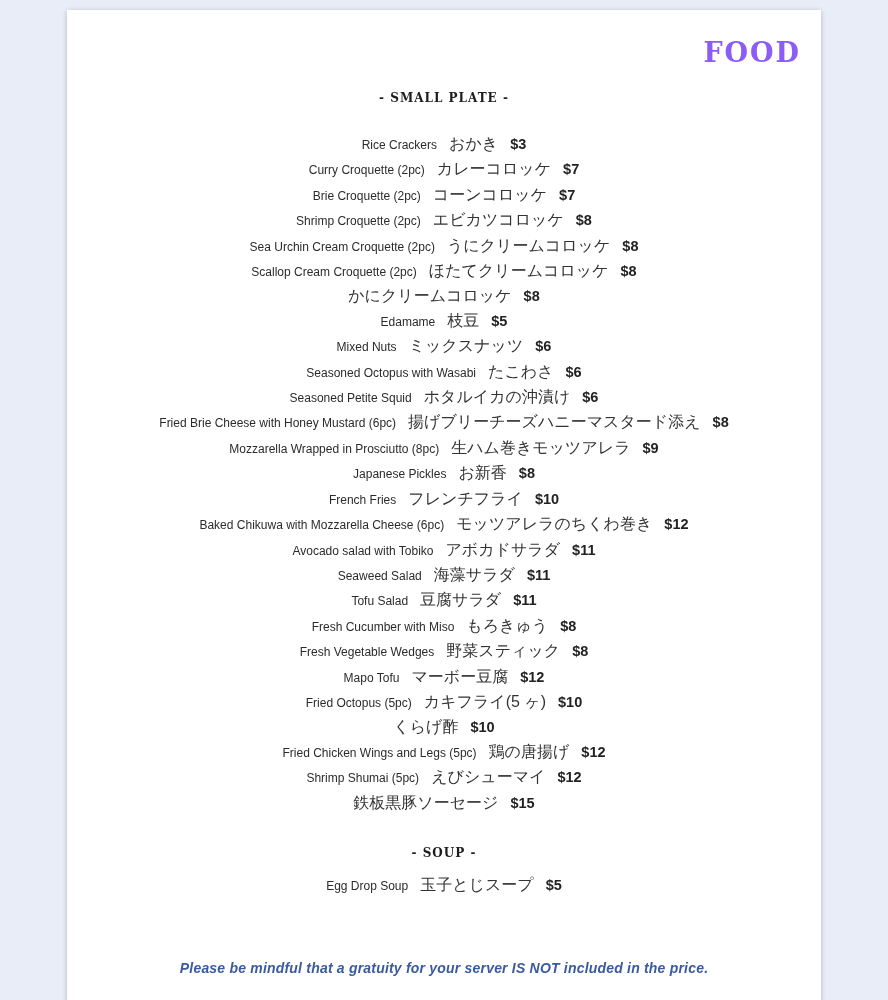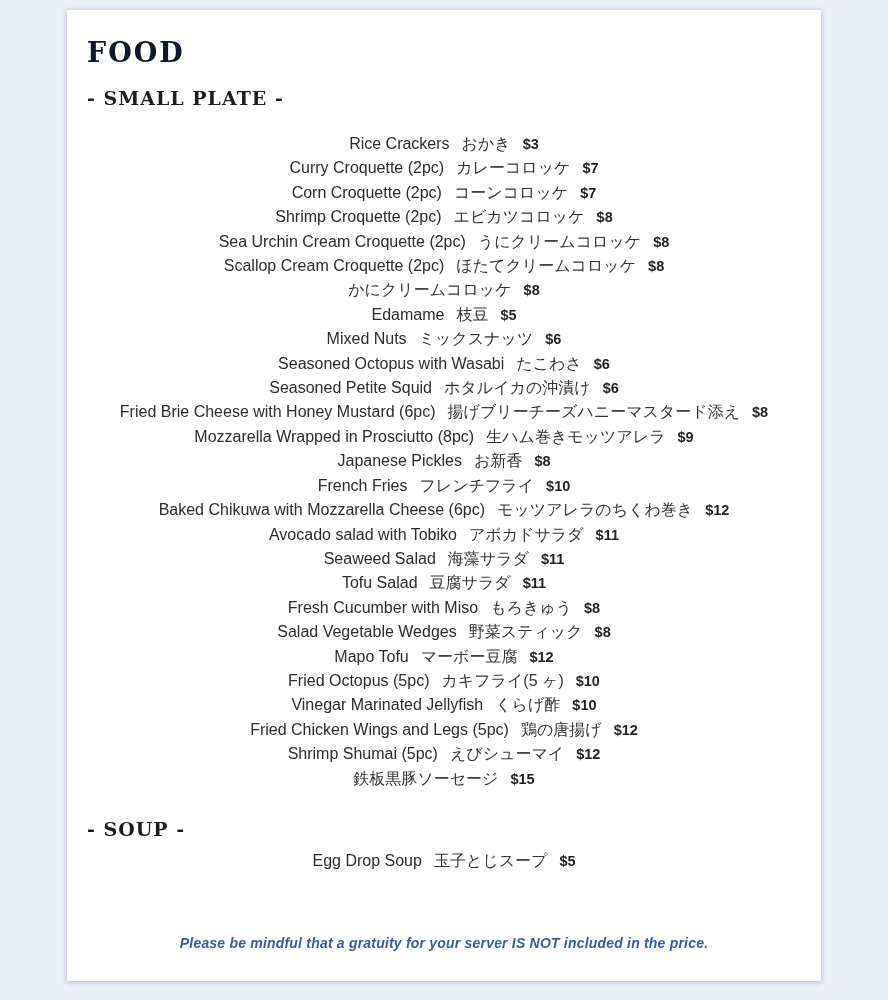--- a/index.html
+++ b/index.html
@@ -13,55 +13,55 @@
   .page {
     width: 754px;
     min-height: 969px;
     margin: 10px auto 21px;
     background: #ffffff;
     box-shadow: 0 1px 5px rgba(60, 64, 90, 0.30);
     padding: 26px 20px 30px;
   }
   .page-title {
     margin: 0;
-    text-align: left;
+    text-align: right;
     font-family: "DejaVu Serif", serif;
     font-weight: 700;
     font-size: 27px;
     line-height: 34px;
     letter-spacing: 2px;
-    color: #0f172a;
+    color: #8b5cf6;
   }
   .section-heading {
     margin: 0;
-    text-align: left;
+    text-align: center;
     font-family: "DejaVu Serif", serif;
     font-weight: 700;
-    font-size: 19px;
+    font-size: 12px;
     line-height: 20px;
     letter-spacing: 1px;
     color: #1d1d1d;
   }
   .menu-section:nth-child(1) .section-heading { margin: 18px 0 24px; }
   .menu-section:nth-child(2) { margin-top: 28px; }
   .menu-section:nth-child(2) .section-heading { margin: 0 0 10px; }
   .item-list {
     list-style: none;
     margin: 0;
     padding: 0;
   }
   .menu-item {
     display: flex;
     justify-content: center;
     align-items: baseline;
     gap: 12px;
     line-height: 23.4px;
     white-space: nowrap;
   }
-  .item-name  { font-size: 16px;   color: #2b2b2b; }
+  .item-name  { font-size: 12px;   color: #2b2b2b; }
   .item-jp    { font-size: 16px;   color: #333333; }
   .item-price { font-size: 14.5px; font-weight: 700; color: #222222; }
   .gratuity-note {
     margin: 62px 0 0;
     text-align: center;
     font-style: italic;
     font-weight: 700;
     font-size: 14px;
     letter-spacing: 0.2px;
     color: #3a5a9e;
@@ -83,21 +83,21 @@
     <span class="item-price">$3</span>
   </li>
 
   <li class="menu-item">
     <span class="item-name">Curry Croquette (2pc)</span>
     <span class="item-jp">カレーコロッケ</span>
     <span class="item-price">$7</span>
   </li>
 
   <li class="menu-item">
-    <span class="item-name">Corn Croquette (2pc)</span>
+    <span class="item-name">Brie Croquette (2pc)</span>
     <span class="item-jp">コーンコロッケ</span>
     <span class="item-price">$7</span>
   </li>
 
   <li class="menu-item">
     <span class="item-name">Shrimp Croquette (2pc)</span>
     <span class="item-jp">エビカツコロッケ</span>
     <span class="item-price">$8</span>
   </li>
 
@@ -190,39 +190,38 @@
     <span class="item-price">$11</span>
   </li>
 
   <li class="menu-item">
     <span class="item-name">Fresh Cucumber with Miso</span>
     <span class="item-jp">もろきゅう</span>
     <span class="item-price">$8</span>
   </li>
 
   <li class="menu-item">
-    <span class="item-name">Salad Vegetable Wedges</span>
+    <span class="item-name">Fresh Vegetable Wedges</span>
     <span class="item-jp">野菜スティック</span>
     <span class="item-price">$8</span>
   </li>
 
   <li class="menu-item">
     <span class="item-name">Mapo Tofu</span>
     <span class="item-jp">マーボー豆腐</span>
     <span class="item-price">$12</span>
   </li>
 
   <li class="menu-item">
     <span class="item-name">Fried Octopus (5pc)</span>
     <span class="item-jp">カキフライ(5 ヶ)</span>
     <span class="item-price">$10</span>
   </li>
 
   <li class="menu-item">
-    <span class="item-name">Vinegar Marinated Jellyfish</span>
     <span class="item-jp">くらげ酢</span>
     <span class="item-price">$10</span>
   </li>
 
   <li class="menu-item">
     <span class="item-name">Fried Chicken Wings and Legs (5pc)</span>
     <span class="item-jp">鶏の唐揚げ</span>
     <span class="item-price">$12</span>
   </li>
 

